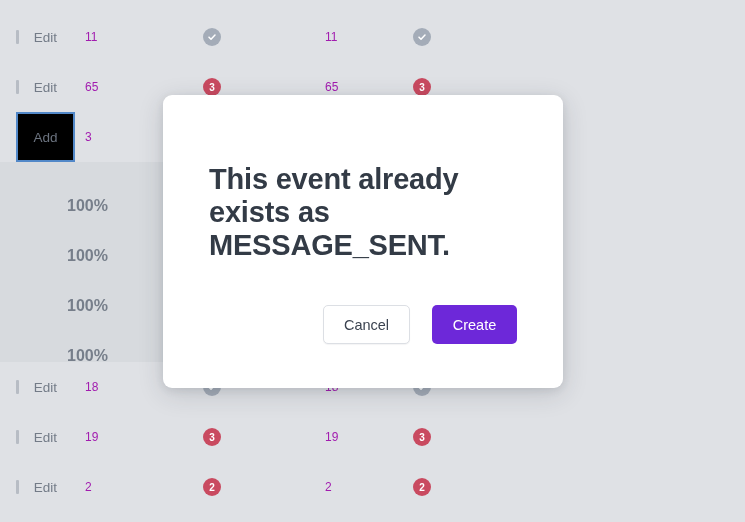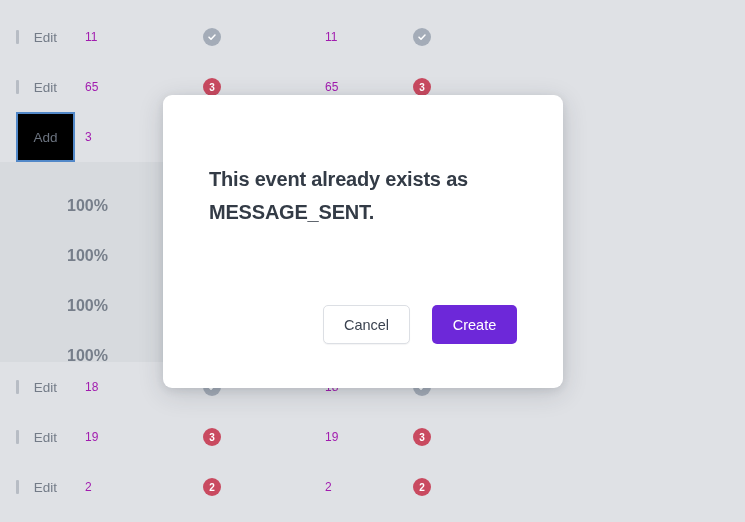--- a/index.html
+++ b/index.html
@@ -117,21 +117,21 @@
     background: #ffffff;
     border-radius: 9px;
     box-shadow: 0 6px 26px rgba(40,46,56,0.16), 0 2px 8px rgba(40,46,56,0.10);
     box-sizing: border-box;
     padding: 0 46px;
   }
 
   #modal-title {
     margin: 0;
     padding-top: 68px;
-    font-size: 20px;
+    font-size: 29px;
     line-height: 33px;
     font-weight: bold;
     color: #333b46;
     letter-spacing: -0.2px;
   }
 
   #modal-body {
     margin: 0;
     padding-top: 20px;
     font-size: 15px;

